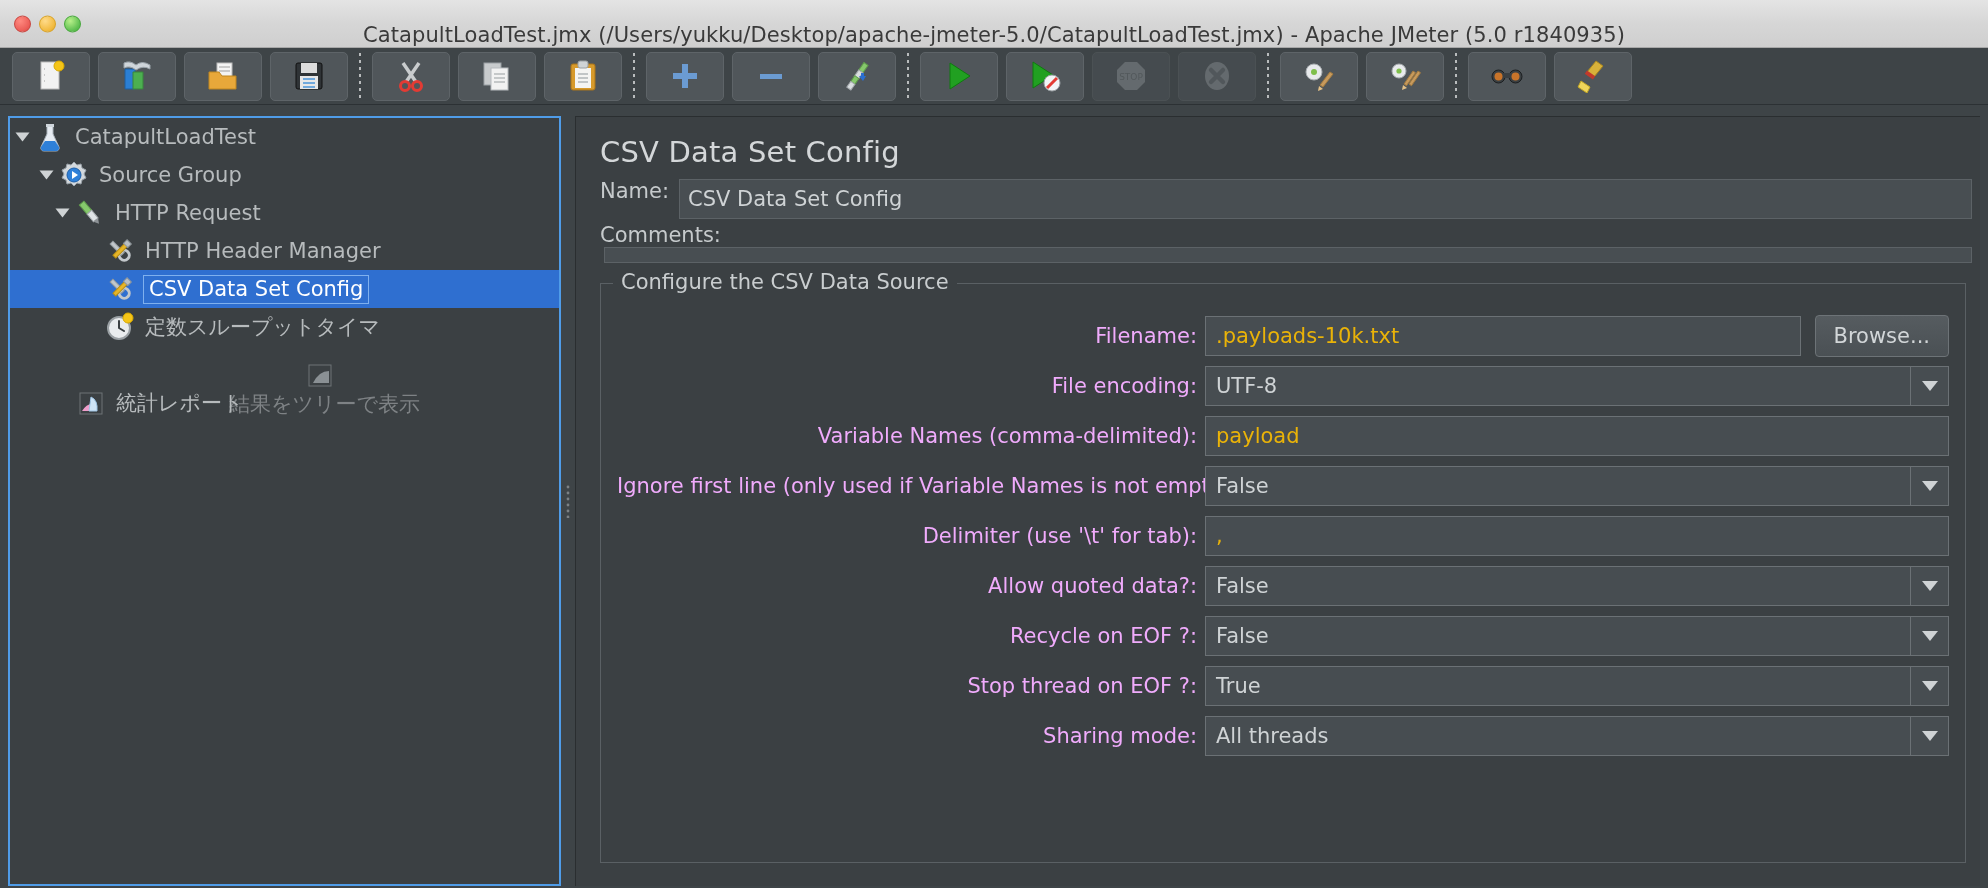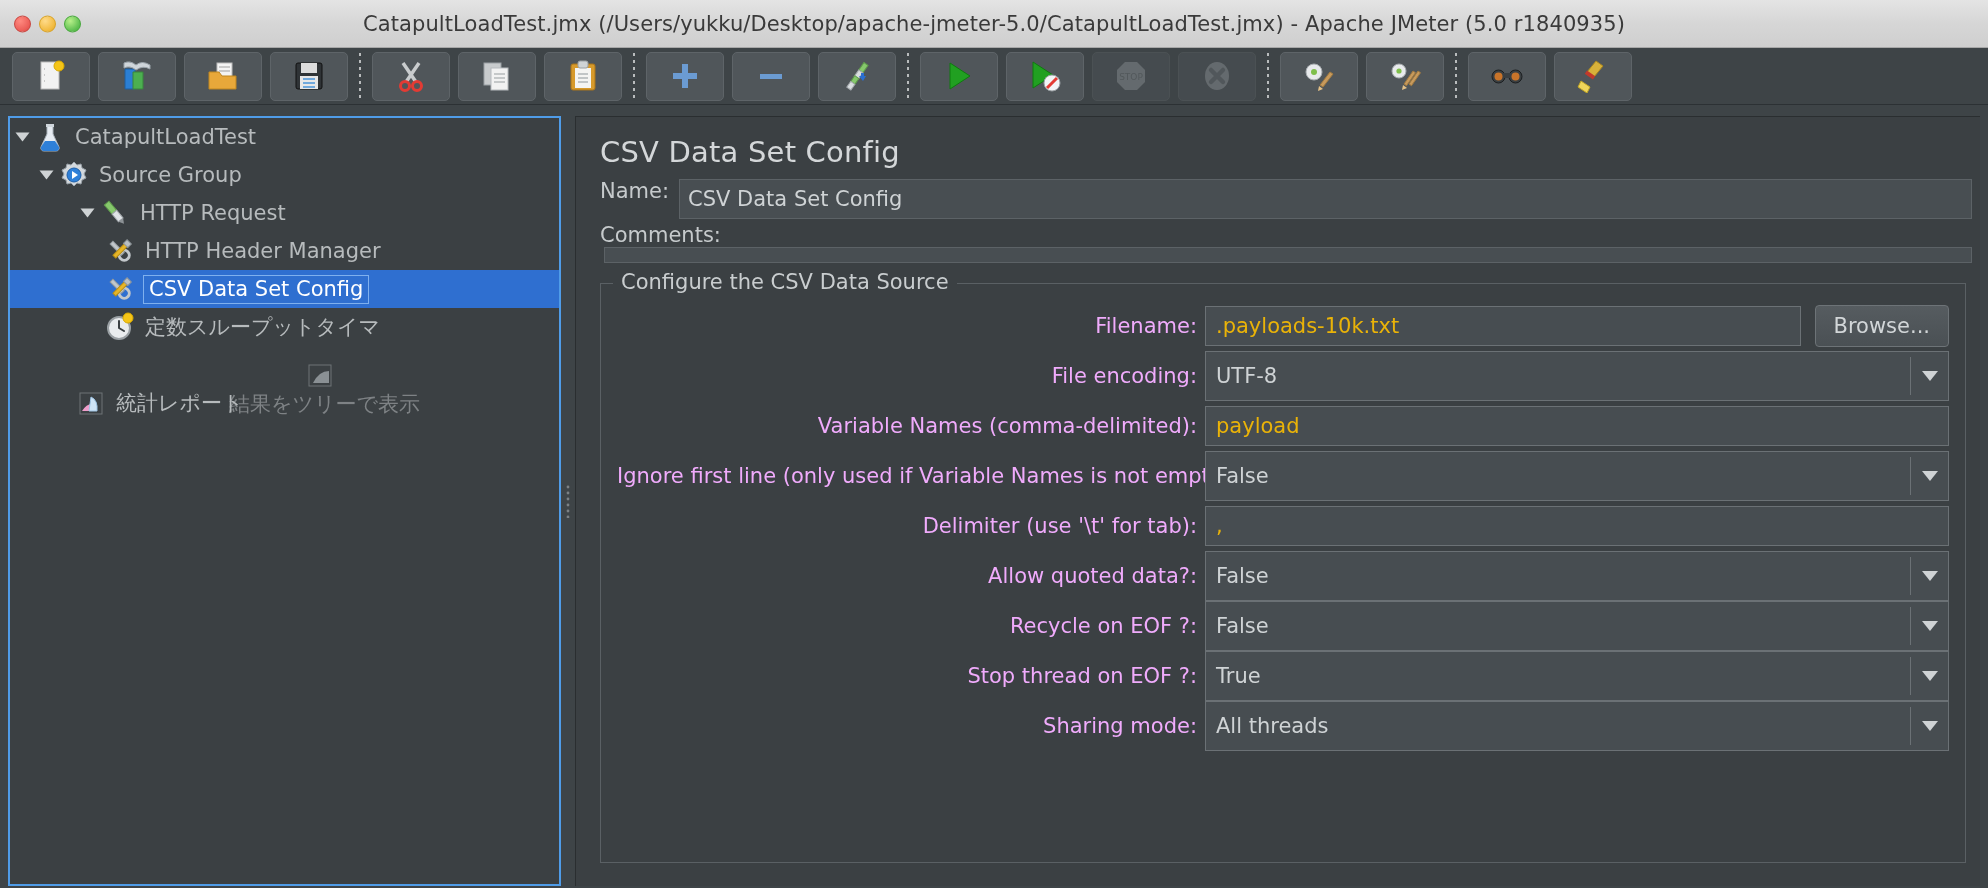--- a/index.html
+++ b/index.html
@@ -9,21 +9,21 @@
     background: #3e4447;
     font-family: "DejaVu Sans", "Liberation Sans", sans-serif;
   }
   * { box-sizing: border-box; }
 
   
   .titlebar {
     position: absolute; left: 0; top: 0; width: 1988px; height: 48px;
     background: linear-gradient(to bottom, #e4e4e4 0%, #d6d6d6 50%, #cfcfcf 100%);
     border-bottom: 1px solid #a8a8a8;
-    display: flex; align-items: center;
+    display: flex; align-items: flex-end;
   }
   .traffic { position: absolute; left: 14px; top: 50%; transform: translateY(-50%); display: flex; gap: 8px; }
   .light { width: 17px; height: 17px; border-radius: 50%; display: block; }
   .light.red    { background: radial-gradient(circle at 35% 30%, #ff8a80, #ec5f59 65%, #d0453f); border: 1px solid #c9453f; }
   .light.yellow { background: radial-gradient(circle at 35% 30%, #ffdb8a, #f2bb42 65%, #d9a327); border: 1px solid #d9a327; }
   .light.green  { background: radial-gradient(circle at 35% 30%, #b8f08a, #62c154 65%, #46a83a); border: 1px solid #46a83a; }
   .title-text {
     width: 100%; text-align: center; font-size: 21px; color: #3a3a3a;
     letter-spacing: 0.1px; font-family: "DejaVu Sans", "Liberation Sans", sans-serif;
   }
@@ -99,40 +99,40 @@
     font-size: 21px; height: 40px; line-height: 38px; padding: 0 8px; flex: 1 1 auto;
     overflow: hidden; white-space: nowrap;
   }
   .row-name .txtfield { margin-left: 10px; }
   .row-comments { height: 40px; margin-top: 2px; flex-direction: column; }
   .row-comments .txtfield { margin-left: 4px; }
 
   
   .groupbox {
     position: relative; margin: 20px 14px 0 24px; border: 1px solid #5a6064;
-    padding: 22px 16px 18px 16px; height: 580px;
+    padding: 32px 16px 18px 16px; height: 580px;
   }
   .groupbox-legend {
     position: absolute; top: -14px; left: 12px; background: #3b4043;
     color: #c9cdcf; font-size: 21px; padding: 0 8px;
   }
   .frow { display: flex; align-items: center; height: 40px; margin-bottom: 10px; }
   .frow .flabel {
     color: #f0abfc; font-size: 21px; text-align: right; white-space: nowrap;
     flex: 0 0 auto; width: 588px; padding-right: 8px;
   }
   .ctrl-wrap { flex: 1 1 auto; display: flex; align-items: center; min-width: 0; }
   .input-box {
     background: #474d51; border: 1px solid #6b7175; color: #eab308; font-size: 21px;
     height: 40px; line-height: 38px; padding: 0 10px; flex: 1 1 auto; overflow: hidden;
     white-space: nowrap;
   }
   .combo {
     background: #474d51; border: 1px solid #6b7175; color: #cfd3d5; font-size: 21px;
-    height: 50px; display: flex; align-items: center; flex: 1 1 auto; min-width: 0;
+    height: 40px; display: flex; align-items: center; flex: 1 1 auto; min-width: 0;
   }
   .combo .cval { padding: 0 10px; flex: 1 1 auto; overflow: hidden; white-space: nowrap; line-height: 38px; }
   .combo .carrow {
     width: 38px; height: 38px; display: flex; align-items: center; justify-content: center;
     border-left: 1px solid #6b7175; flex: 0 0 auto;
   }
   .caret {
     width: 0; height: 0; border-left: 8px solid transparent; border-right: 8px solid transparent;
     border-top: 10px solid #cfd3d5;
   }
@@ -347,21 +347,21 @@
     <div class="tree-row" style="padding-left:28px">
       <span class="twisty"></span>
       <svg class="tnode-icon" viewBox="0 0 30 30">
         <path d="M15 2 l3 3 l4 -1 l1 4 l4 2 l-2 4 l2 4 l-4 2 l-1 4 l-4 -1 l-3 3 l-3 -3 l-4 1 l-1 -4 l-4 -2 l2 -4 l-2 -4 l4 -2 l1 -4 l4 1 z" fill="#d3d8dc" stroke="#9aa2a9"></path>
         <circle cx="15" cy="15" r="7" fill="#2f80d8" stroke="#1d5fa8"></circle>
         <path d="M13 11 l6 4 l-6 4 z" fill="#ffffff"></path>
       </svg>
       <span class="tree-label">Source Group</span>
     </div>
 
-    <div class="tree-row" style="padding-left:69px">
+    <div class="tree-row" style="padding-left:44px">
       <span class="twisty"></span>
       <svg class="tnode-icon" viewBox="0 0 30 30">
         <g transform="rotate(-40 15 15)">
           <rect x="12" y="2" width="6" height="12" fill="#86c86c" stroke="#5f9a4c"></rect>
           <rect x="12" y="14" width="6" height="10" fill="#dfe3e6" stroke="#a6abaf"></rect>
           <path d="M12 24 l3 5 l3 -5 z" fill="#8d9296"></path>
         </g>
       </svg>
       <span class="tree-label">HTTP Request</span>
     </div>

